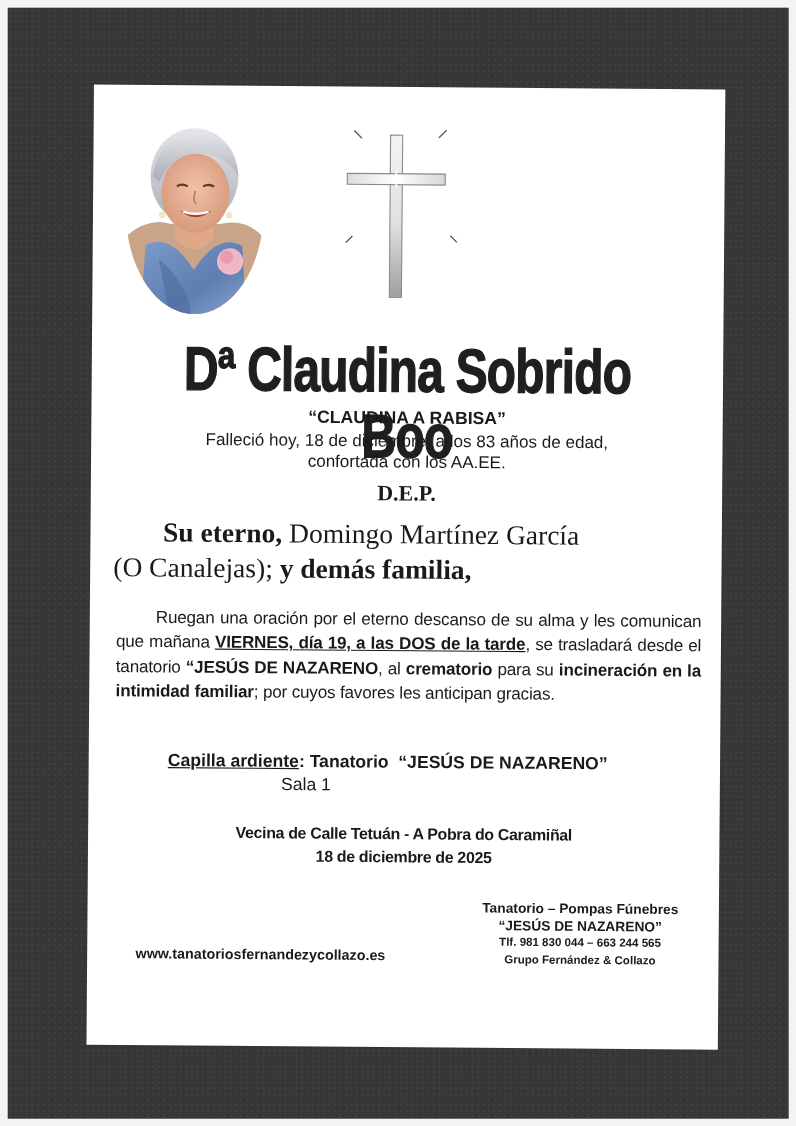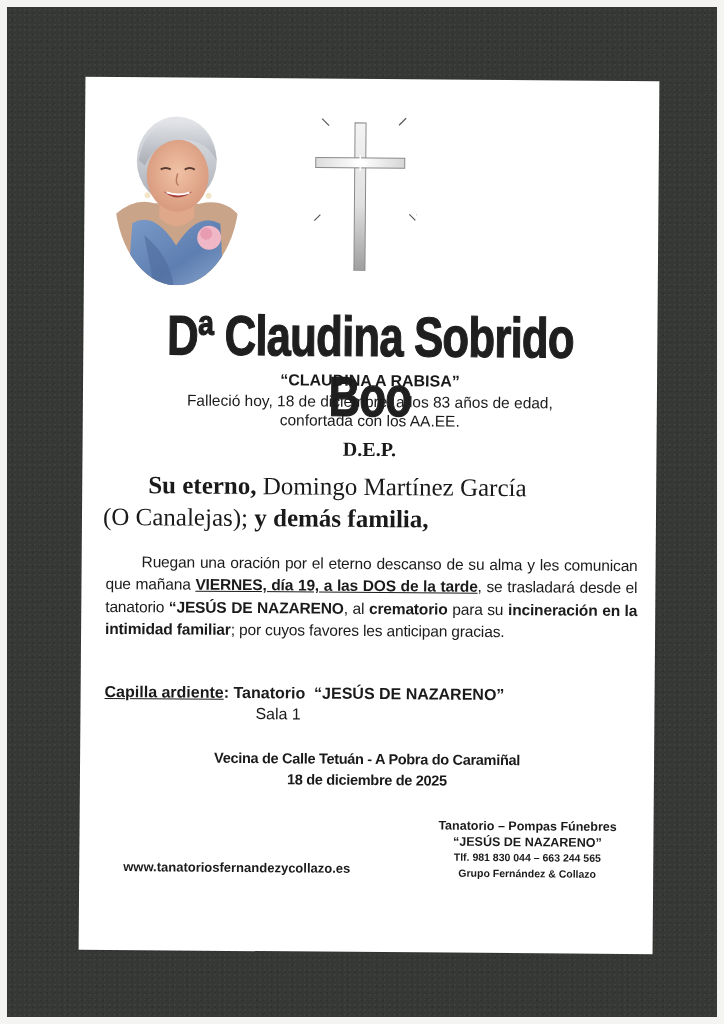--- a/index.html
+++ b/index.html
@@ -51,21 +51,21 @@
   .family .l1 { padding-left: 45px; }
   .body-para {
     left: 24px; width: 532px; top: 474px;
     font-size: 15.5px; line-height: 22.3px; text-align: justify;
     letter-spacing: -0.15px;
   }
   .body-para .indent { display: inline-block; width: 36px; }
   .u { text-decoration: underline; }
   .b { font-weight: 700; }
   .capilla { left: 24px; top: 604px; font-weight: 700; font-size: 16px; line-height: 21px; }
-  .capilla .lbl { text-decoration: underline; }
+  .capilla .lbl { text-decoration: underline; margin-left: 48px; }
   .sala { left: 175px; top: 625px; font-weight: 400; font-size: 16px; line-height: 21px; }
   .vecina { top: 670px; font-weight: 700; font-size: 14.5px; line-height: 21px; letter-spacing: -0.3px; }
   .fecha { top: 691px; font-weight: 700; font-size: 14.5px; line-height: 21px; letter-spacing: -0.3px; }
   .funeral { left: 322px; width: 252px; text-align: center; top: 738px; font-weight: 700; }
   .funeral .f1 { font-size: 12.5px; line-height: 16px; }
   .funeral .f2 { font-size: 12.5px; line-height: 16px; }
   .funeral .f3 { font-size: 10.5px; line-height: 15px; }
   .funeral .f4 { font-size: 10.5px; line-height: 17px; }
   .web { left: 44px; top: 781px; font-weight: 700; font-size: 13px; line-height: 18px; }
 </style>

